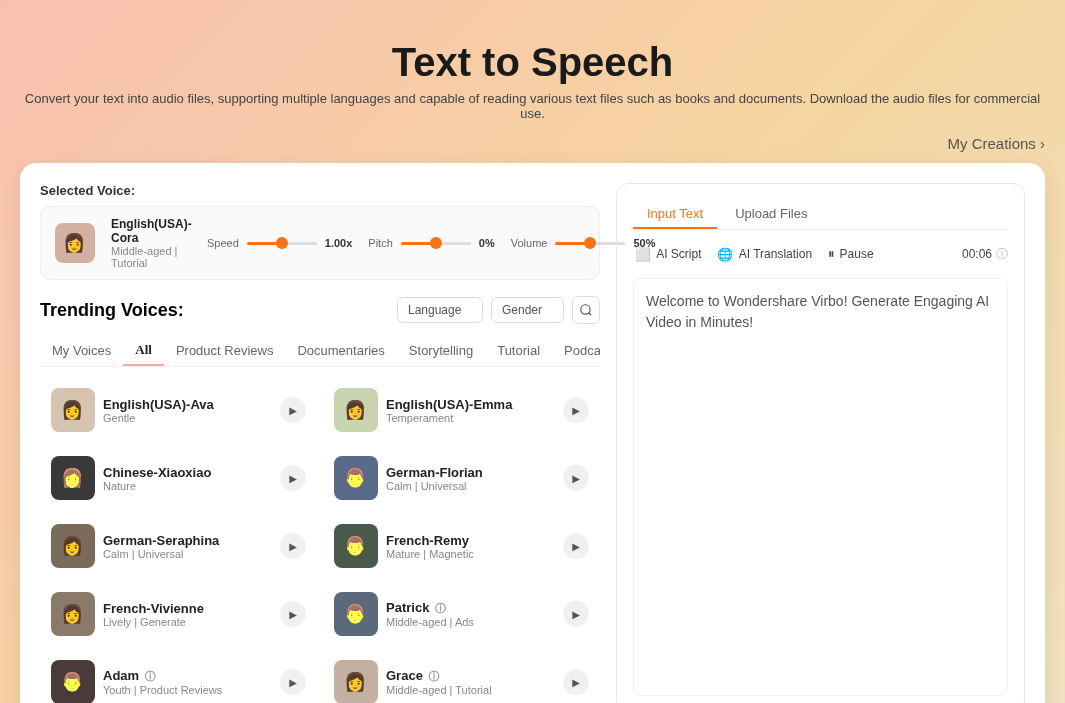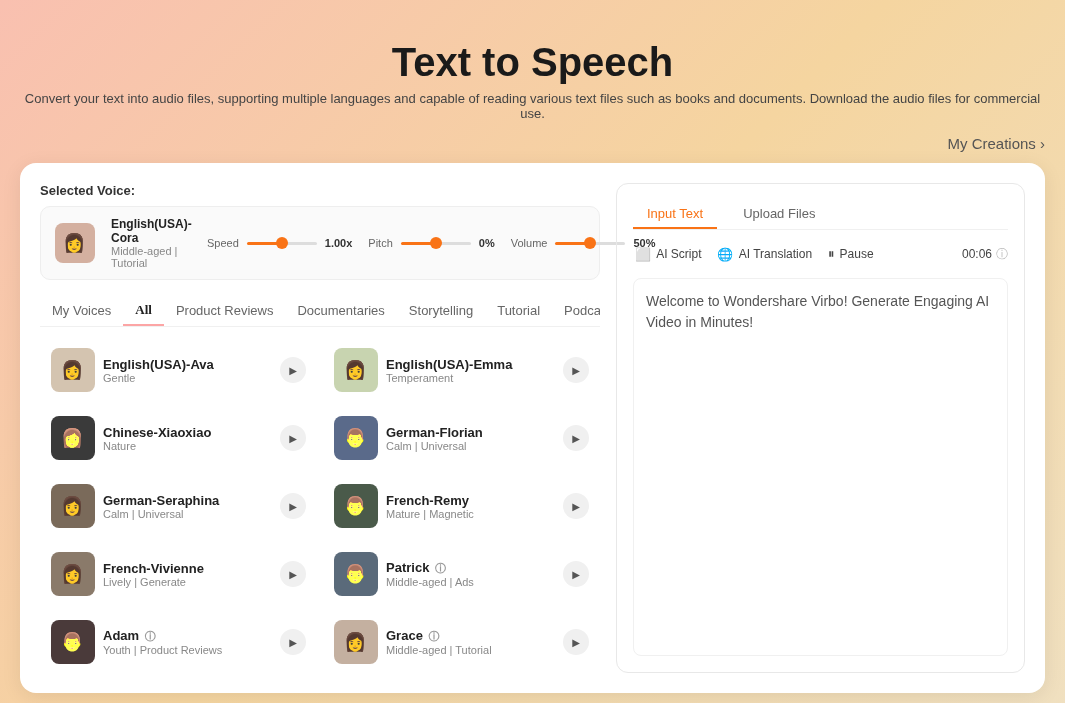--- a/index.html
+++ b/index.html
@@ -239,21 +239,21 @@
       align-items: center;
       justify-content: center;
       cursor: pointer;
       flex-shrink: 0;
       font-size: 10px;
       color: #555;
     }
     
     .tab-row-right {
       display: flex;
-      gap: 12px;
+      gap: 4px;
       margin-bottom: 12px;
       border-bottom: 1px solid #f0f0f0;
     }
     .tab-right {
       font-size: 13px;
       padding: 6px 14px;
       cursor: pointer;
       color: #666;
       border-bottom: 2px solid transparent;
     }
@@ -361,20 +361,37 @@
         <input type="range" class="slider-pitch" min="0" max="100" value="50" style="">
         <span class="slider-value">0%</span>
       </div>
       <div class="slider-group">
         <span class="slider-label">Volume</span>
         <input type="range" class="slider-volume" min="0" max="100" value="50" style="">
         <span class="slider-value">50%</span>
       </div>
     </div>
 
+    <div class="trending-row">
+      <span class="trending-label-inline">Trending Voices:</span>
+      <div class="filter-row" style="margin-bottom:0; margin-left:auto;">
+        <select class="filter-select">
+          <option>Language</option>
+        </select>
+        <select class="filter-select">
+          <option>Gender</option>
+        </select>
+        <div class="search-icon-btn">
+          <svg width="14" height="14" viewBox="0 0 24 24" fill="none" stroke="currentColor" stroke-width="2">
+            <circle cx="11" cy="11" r="8"></circle>
+              <line x1="21" y1="21" x2="16.65" y2="16.65"></line>
+          </svg>
+        </div>
+      </div>
+    </div>
 
     <div class="tabs-row">
       <span class="tab">My Voices</span>
       <span class="tab active">All</span>
       <span class="tab">Product Reviews</span>
       <span class="tab">Documentaries</span>
       <span class="tab">Storytelling</span>
       <span class="tab">Tutorial</span>
       <span class="tab">Podcas...</span>
 

